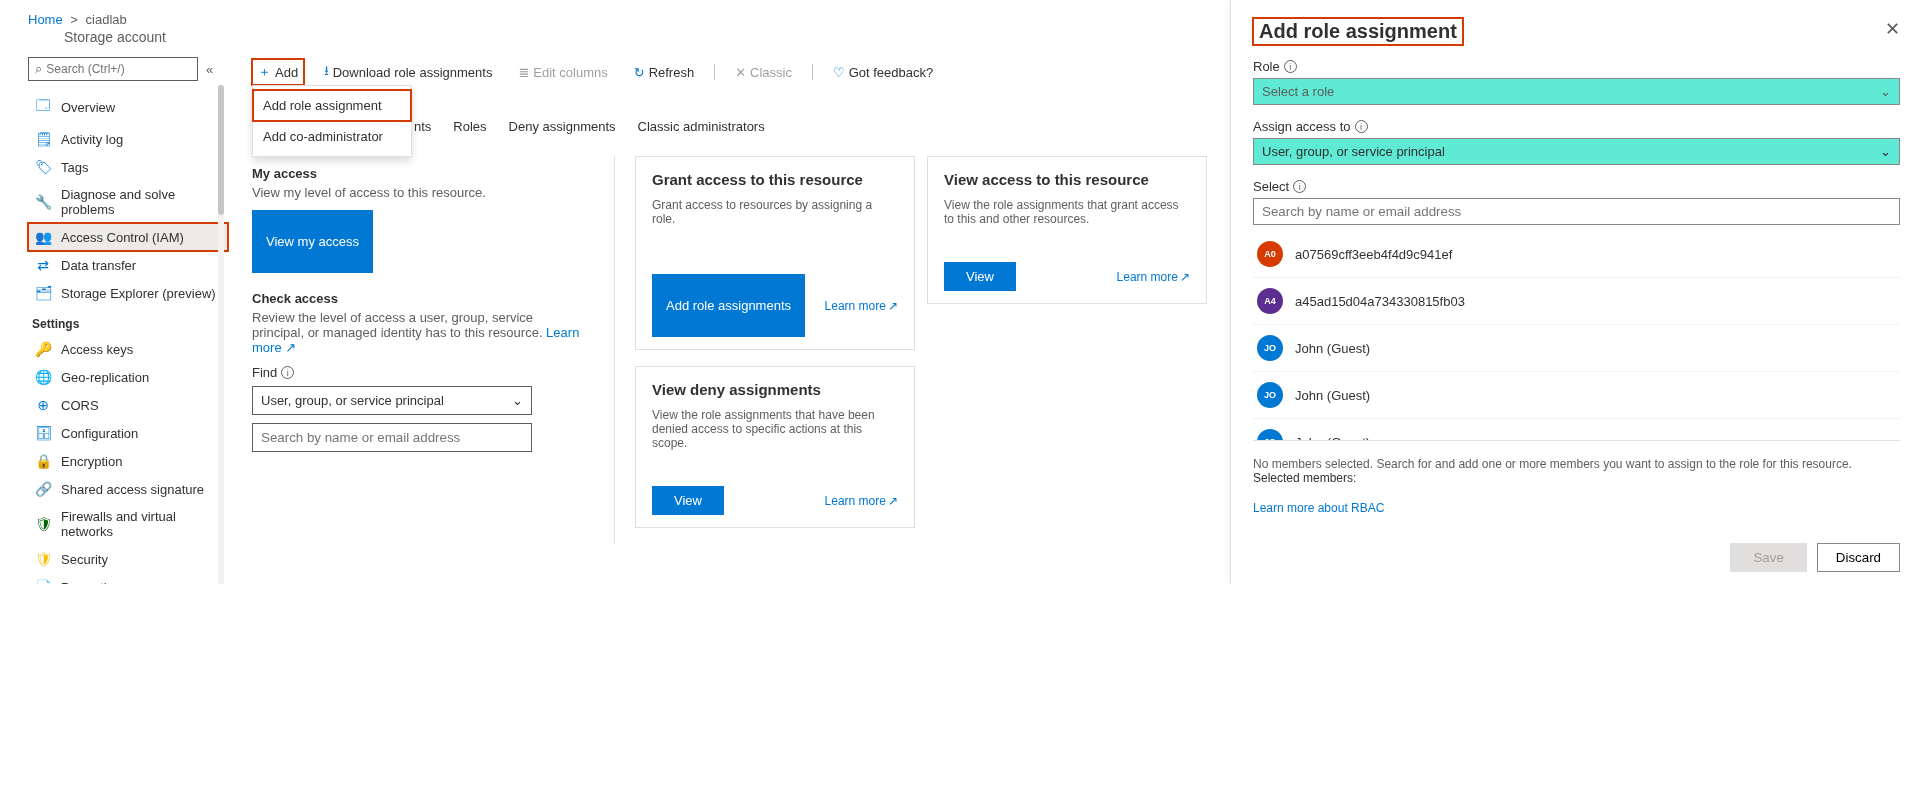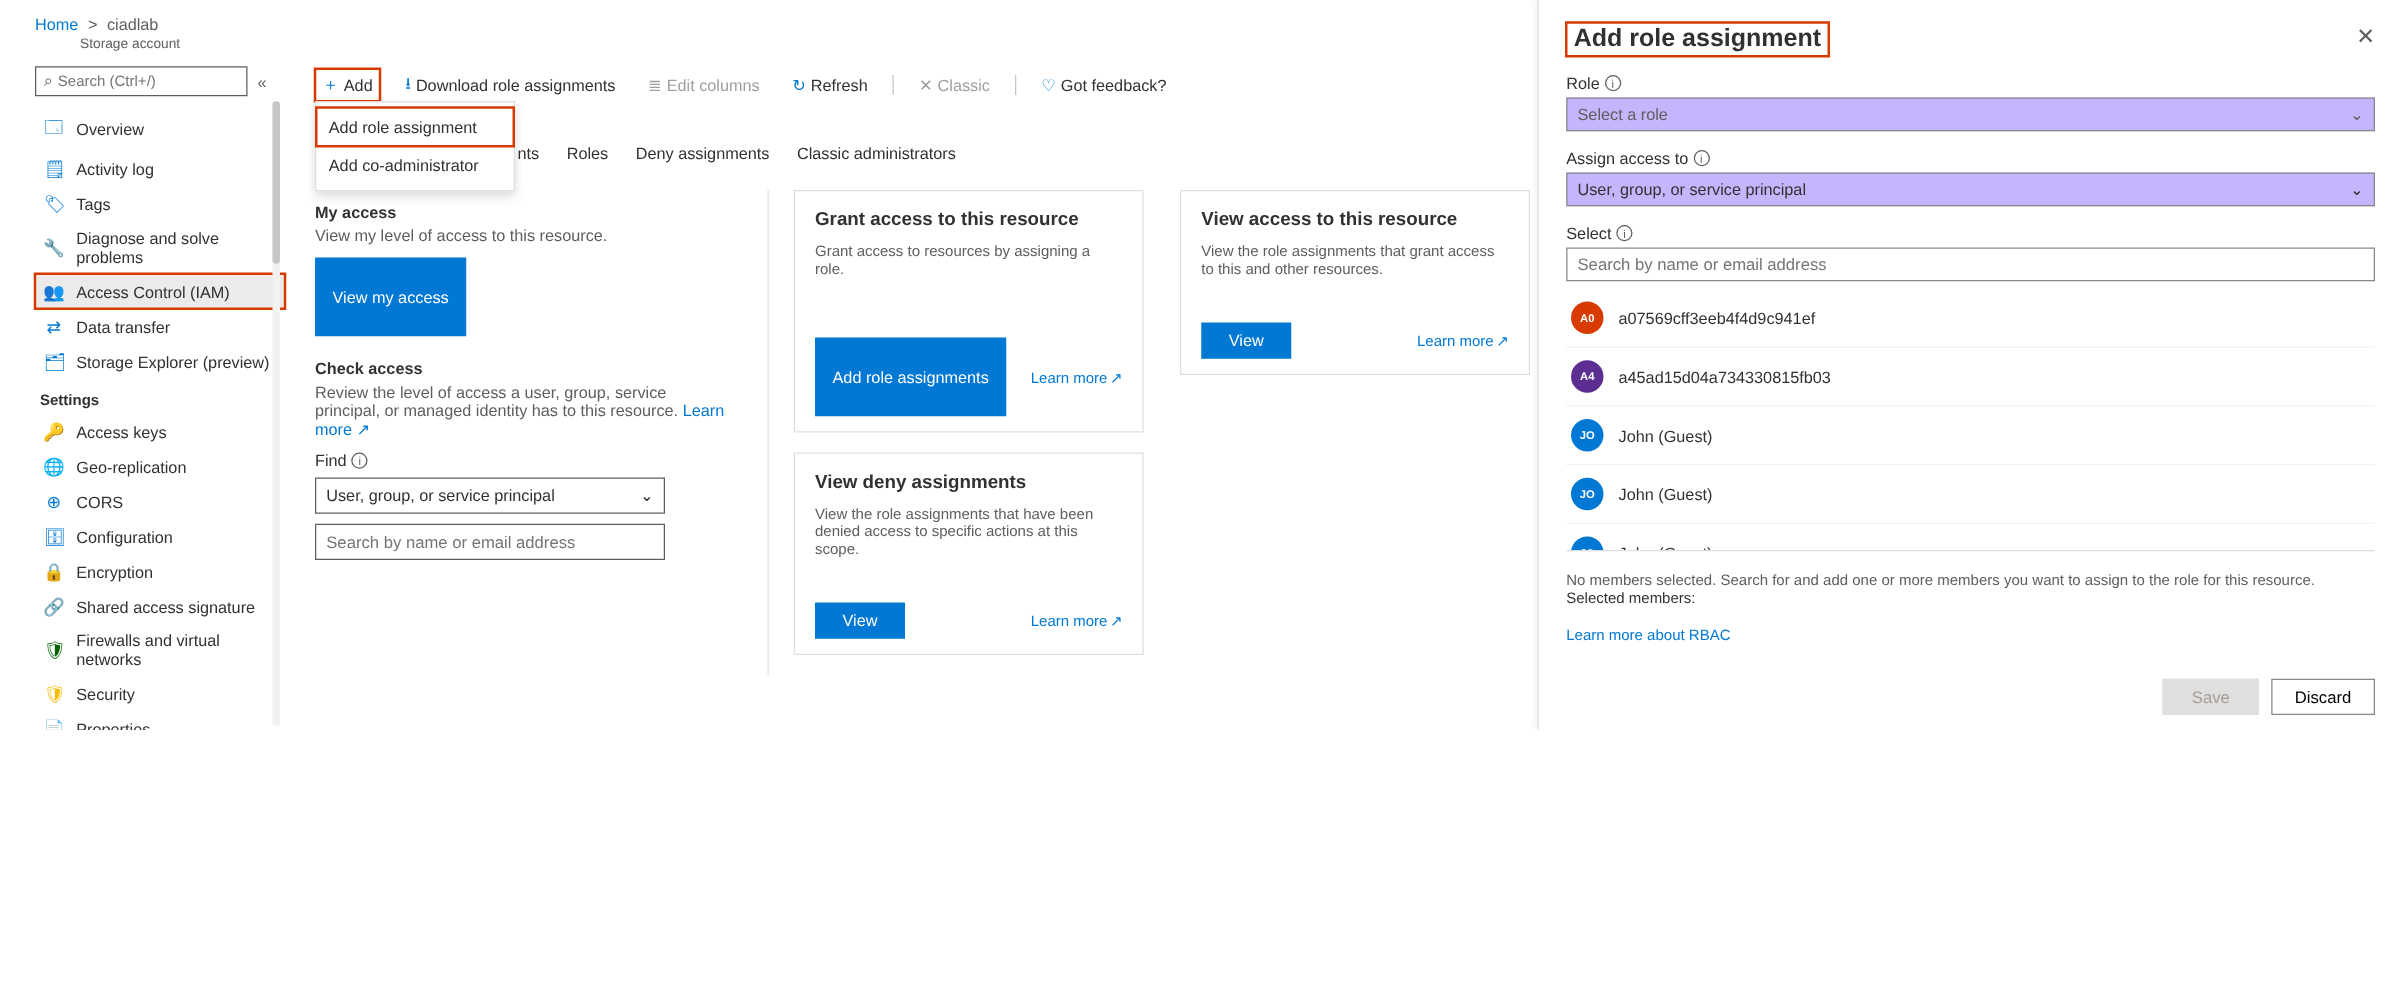--- a/index.html
+++ b/index.html
@@ -11,21 +11,21 @@
 .left-pane { width: 1230px; position: relative; padding: 12px 0 0 28px; }
 .breadcrumb { font-size: 13px; }
 .breadcrumb a { color: #0078d4; }
 .breadcrumb .sep { color: #605e5c; margin: 0 4px; }
 .breadcrumb .cur { color: #605e5c; }
 
 .title-row { display: flex; align-items: center; gap: 10px; margin-top: 10px; }
 .title-icon { color: #0078d4; font-size: 26px; }
 .title-text { font-size: 22px; font-weight: 600; }
 .title-sub { font-weight: 400; color: #323130; }
-.title-under { font-size: 11px; color: #605e5c; margin-left: 36px; margin-top:2px;}
+.title-under { font-size: 14px; color: #605e5c; margin-left: 36px; margin-top:2px;}
 .copy-icon { color: #605e5c; margin-left: 8px; cursor: pointer; }
 
 .main-columns { display: flex; margin-top: 12px; height: 690px; }
 .sidebar { width: 200px; flex: none; display: flex; flex-direction: column; position: relative; }
 
 .search-row { display: flex; align-items: center; gap: 8px; margin-bottom: 8px; }
 .search-box { display:flex; align-items:center; border: 1px solid #605e5c; padding: 3px 6px; width: 170px; }
 .search-box input { border: none; outline: none; font-size: 12px; color: #605e5c; width: 100%; }
 .collapse-icon { color: #605e5c; cursor:pointer; }
 
@@ -62,30 +62,30 @@
 .info-circle { display:inline-flex; width:13px; height:13px; border:1px solid #605e5c; border-radius:50%; align-items:center; justify-content:center; font-size:9px; color:#605e5c;}
 .select-box { border: 1px solid #605e5c; padding: 6px 8px; margin-top: 6px; width: 280px; display:flex; justify-content:space-between; align-items:center; cursor:pointer;}
 .text-input { border: 1px solid #605e5c; padding: 6px 8px; margin-top: 8px; width: 280px; color:#605e5c; }
 
 .card { border: 1px solid #e1dfdd; padding: 14px 16px 12px; width: 280px; margin-bottom: 16px; background:#fff;}
 .card h4 { font-size: 15px; font-weight: 600; margin-bottom: 10px; }
 .card p { font-size: 12px; color: #605e5c; }
 .card-footer { display: flex; justify-content: space-between; align-items: center; margin-top: 36px; }
 .link-ext { color: #0078d4; font-size: 12px; display:inline-flex; align-items:center; gap:2px; }
 
-.middle-sep { border-left: 1px solid #e1dfdd; margin-left: 10px; padding-left: 20px; display:flex; gap:29px; }
+.middle-sep { border-left: 1px solid #e1dfdd; margin-left: 10px; padding-left: 20px; display:flex; gap:12px; }
 
 
 .right-panel { flex: 1; border-left: 1px solid #e1dfdd; padding: 18px 22px 12px; display:flex; flex-direction:column; box-shadow:-2px 0 5px rgba(0,0,0,0.05);}
 .rp-header { display:flex; justify-content:space-between; align-items:flex-start; }
 .rp-title { font-size: 20px; font-weight: 600; padding: 2px 6px; }
 .rp-close { font-size: 18px; color:#605e5c; cursor:pointer; }
 .rp-field { margin-top: 14px; }
 .rp-label { font-size: 13px; display:flex; align-items:center; gap:4px; margin-bottom:4px; }
-.rp-select { border: 1px solid #8a8886; padding: 5px 8px; width: 100%; display:flex; justify-content:space-between; align-items:center; background:#c4b5fd; color:#605e5c; cursor:pointer;}
+.rp-select { border: 1px solid #8a8886; padding: 5px 8px; width: 100%; display:flex; justify-content:space-between; align-items:center; background:#5eead4; color:#605e5c; cursor:pointer;}
 .rp-input { border: 1px solid #8a8886; padding: 5px 8px; width: 100%; background:#fff; color:#605e5c; }
 .user-list { margin-top: 6px; height: 210px; overflow-y: scroll; border-bottom:1px solid #e1dfdd;}
 .user-row { display:flex; align-items:center; gap:12px; padding: 10px 4px; border-bottom:1px solid #f3f2f1; cursor:pointer;}
 .avatar { width: 26px; height: 26px; border-radius: 50%; display:flex; align-items:center; justify-content:center; color:#fff; font-size:9px; font-weight:600; flex:none;}
 .sel-members { margin-top: 14px; font-size:12px; }
 .rp-footer { margin-top: auto; padding-top: 12px; display:flex; gap:10px;justify-content:flex-end; }
 .btn-save { background:#e1dfdd; color:#a19f9d; border:1px solid #e1dfdd; padding:6px 22px; cursor:default;}
 .btn-cancel { background:#fff; border:1px solid #8a8886; padding:6px 18px; cursor:pointer;}
 
 ::-webkit-scrollbar { width:10px; }

